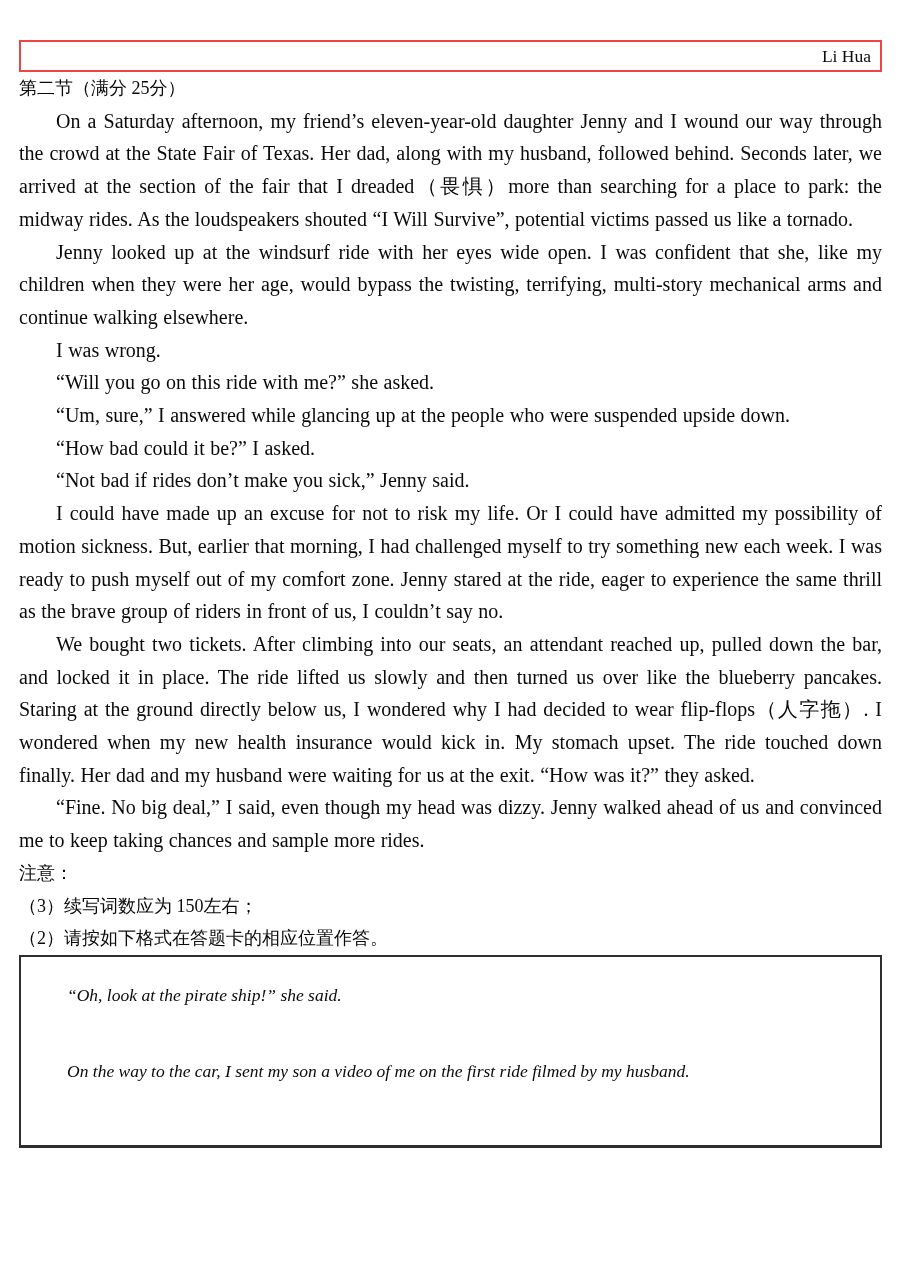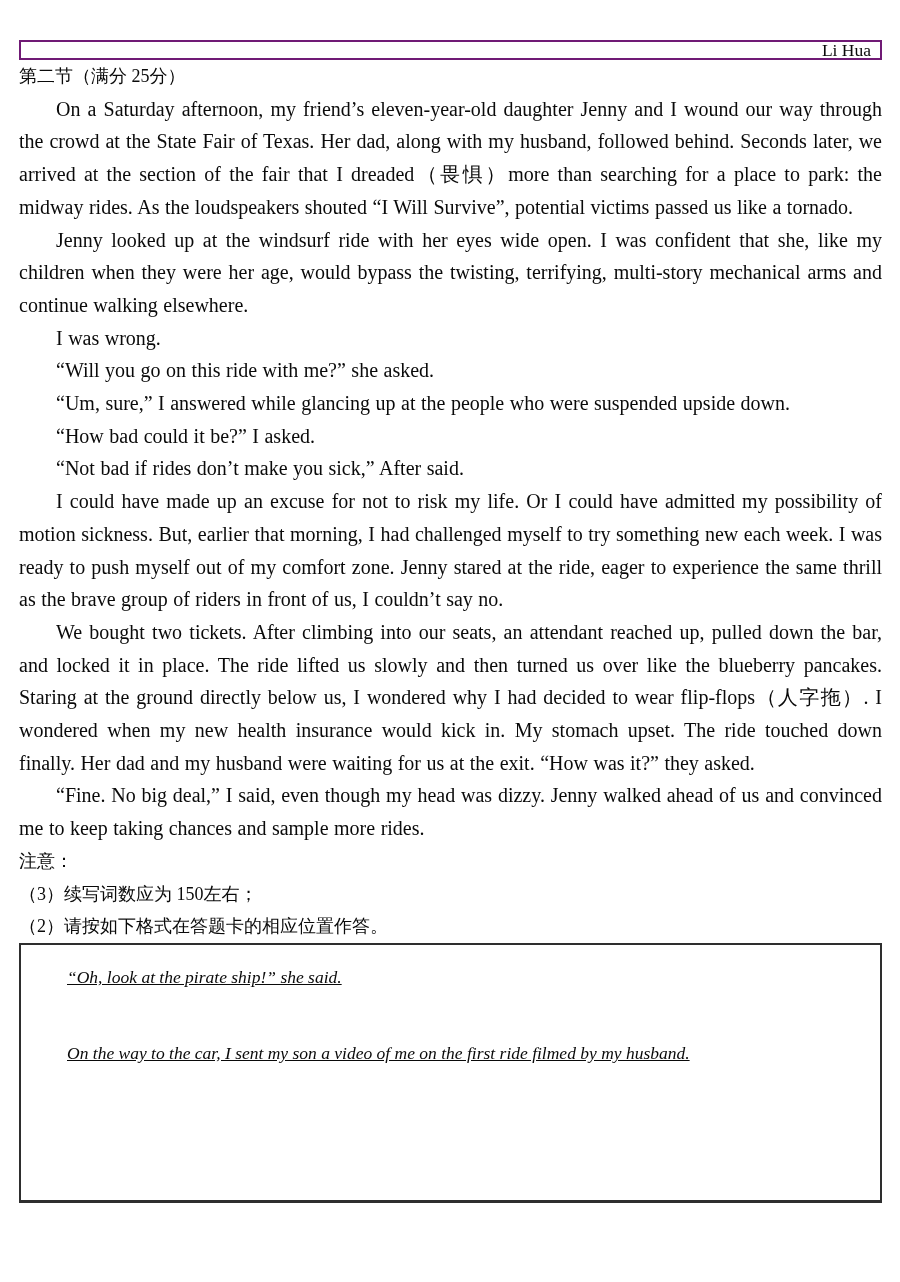--- a/index.html
+++ b/index.html
@@ -7,22 +7,22 @@
   body {
     width: 900px; height: 1282px;
     background: #ffffff;
     color: #0a0a0a;
     font-family: "Liberation Serif", "DejaVu Serif", serif;
     overflow: hidden;
   }
   .page { padding: 40px 18px 0 19px; }
 
   .name-box {
-    height: 20px;
-    border: 2px solid #701a75;
+    height: 32px;
+    border: 2px solid #ef4444;
     display: flex;
     align-items: center;
     justify-content: flex-end;
     padding-right: 9px;
     font-size: 17.5px;
   }
 
   .cn-line {
     font-size: 18px;
     line-height: 32.7px;
@@ -33,26 +33,25 @@
   .para {
     margin: 0;
     font-size: 20px;
     line-height: 32.7px;
     text-align: justify;
     text-indent: 37px;
     word-spacing: 0.5px;
   }
 
   .answer-box {
-    height: 260px;
+    height: 193px;
     border: 2px solid #2e2e2e;
     border-bottom-width: 3px;
-    padding-top: 16px;
+    padding-top: 22px;
     overflow: hidden;
-    text-decoration: underline;
   }
   .opening {
     margin: 0;
     font-style: italic;
     font-size: 17.5px;
     line-height: 32px;
     padding-left: 46px;
   }
   .opening.second { margin-top: 44px; }
 </style>
@@ -66,21 +65,21 @@
   </div>
 
   <div class="cn-line">第二节（满分 25分）</div>
 
   <p class="para">On a Saturday afternoon, my friend’s eleven-year-old daughter Jenny and I wound our way through the crowd at the State Fair of Texas. Her dad, along with my husband, followed behind. Seconds later, we arrived at the section of the fair that I dreaded（畏惧）more than searching for a place to park: the midway rides. As the loudspeakers shouted “I Will Survive”, potential victims passed us like a tornado.</p>
   <p class="para">Jenny looked up at the windsurf ride with her eyes wide open. I was confident that she, like my children when they were her age, would bypass the twisting, terrifying, multi-story mechanical arms and continue walking elsewhere.</p>
   <p class="para">I was wrong.</p>
   <p class="para">“Will you go on this ride with me?” she asked.</p>
   <p class="para">“Um, sure,” I answered while glancing up at the people who were suspended upside down.</p>
   <p class="para">“How bad could it be?” I asked.</p>
-  <p class="para">“Not bad if rides don’t make you sick,” After said.</p>
+  <p class="para">“Not bad if rides don’t make you sick,” Jenny said.</p>
   <p class="para">I could have made up an excuse for not to risk my life. Or I could have admitted my possibility of motion sickness. But, earlier that morning, I had challenged myself to try something new each week. I was ready to push myself out of my comfort zone. Jenny stared at the ride, eager to experience the same thrill as the brave group of riders in front of us, I couldn’t say no.</p>
   <p class="para">We bought two tickets. After climbing into our seats, an attendant reached up, pulled down the bar, and locked it in place. The ride lifted us slowly and then turned us over like the blueberry pancakes. Staring at the ground directly below us, I wondered why I had decided to wear flip-flops（人字拖）. I wondered when my new health insurance would kick in. My stomach upset. The ride touched down finally. Her dad and my husband were waiting for us at the exit. “How was it?” they asked.</p>
   <p class="para">“Fine. No big deal,” I said, even though my head was dizzy. Jenny walked ahead of us and convinced me to keep taking chances and sample more rides.</p>
 
   <div class="cn-line">注意：</div>
   <div class="cn-line">（3）续写词数应为 150左右；</div>
   <div class="cn-line">（2）请按如下格式在答题卡的相应位置作答。</div>
 
   <div class="answer-box">
     <p class="opening first">“Oh, look at the pirate ship!” she said.</p>

